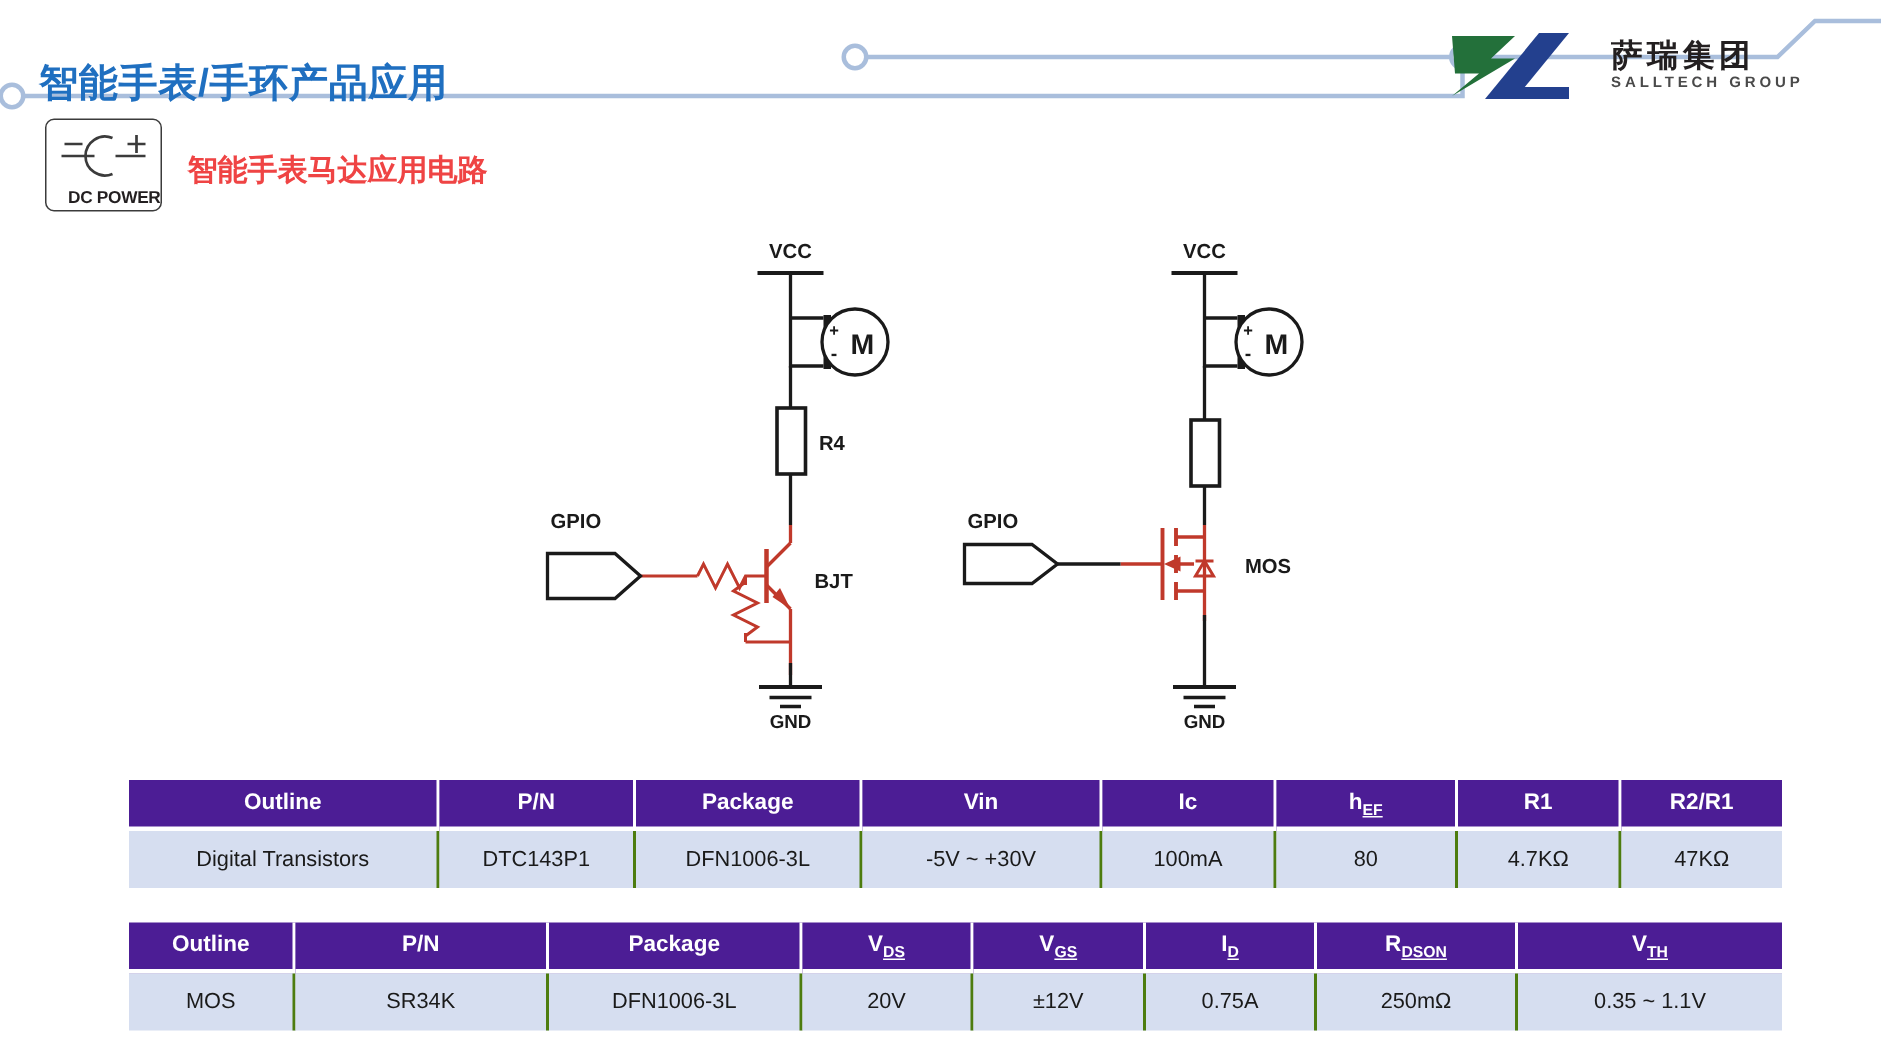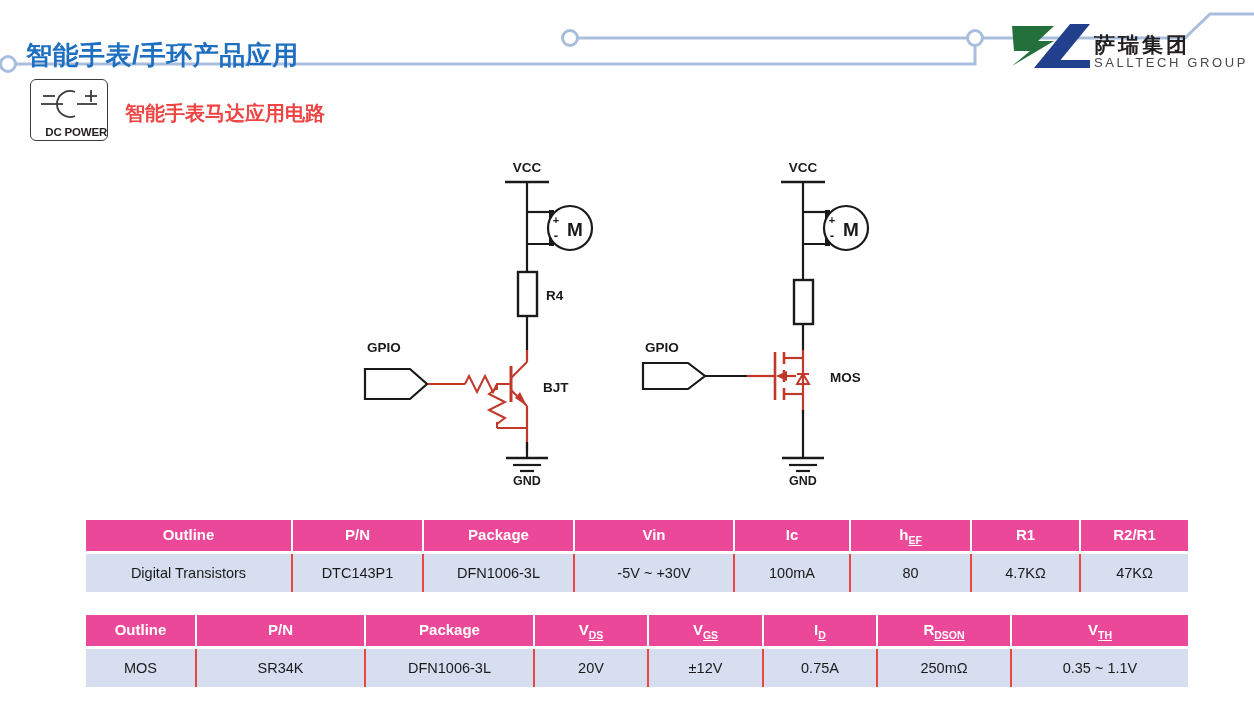--- a/index.html
+++ b/index.html
@@ -13,25 +13,25 @@
 
   
   #header-deco { position:absolute; left:0; top:0; width:1254px; height:82px; }
   #page-title {
     position:absolute; left:26px; top:12px;
     font-size:26px; font-weight:bold; color:#1F6FC0;
     letter-spacing:0.5px; white-space:nowrap;margin-top:26px;
   }
 
   
-  #logo-block { position:absolute; left:1008px; top:18px; width:240px; height:52px; display:flex; align-items:flex-end; gap:0; }
+  #logo-block { position:absolute; left:964px; top:18px; width:240px; height:52px; display:flex; align-items:center; gap:24px; }
   #logo-mark { width:86px; height:48px; flex:0 0 auto; }
   #logo-text { display:flex; flex-direction:column; justify-content:center; }
   #logo-cn { font-size:21px; font-weight:bold; color:#231f20; letter-spacing:3px; line-height:1.05; }
-  #logo-en { font-size:13px; font-weight:normal; color:#4a4a4a; letter-spacing:2.6px; line-height:1.1; text-align:center; }
+  #logo-en { font-size:10px; font-weight:bold; color:#4a4a4a; letter-spacing:2.6px; line-height:1.1; text-align:center; }
 
   
   #dc-icon-box {
     position:absolute; left:30px; top:79px; width:78px; height:62px;
     border:1.6px solid #3b3b3b; border-radius:6px; background:#fff;
   }
   #dc-icon-svg { position:absolute; left:4px; top:2px; }
   #dc-icon-label {
     position:absolute; left:0; right:0; bottom:2px; text-align:right;
     font-size:11.5px; font-weight:bold; color:#231f20; letter-spacing:-0.2px;
@@ -45,30 +45,30 @@
   #circuit-canvas { position:absolute; left:0; top:140px; width:1254px; height:365px; }
 
   
   .spec-table {
     position:absolute; border-collapse:separate; border-spacing:0;
     table-layout:fixed;
   }
   #table-bjt { left:86px; top:520px; width:1102px; }
   #table-mos { left:86px; top:615px; width:1102px; }
   .spec-table th {
-    background:#ec4899; color:#ffffff; font-weight:bold;
+    background:#4c1d95; color:#ffffff; font-weight:bold;
     font-size:15px; height:34px; text-align:center;
     border-right:2px solid #ffffff; border-bottom:3px solid #ffffff;
     padding:0 2px; white-space:nowrap;
   }
   .spec-table th:last-child { border-right:none;margin-top:44px; }
   .spec-table td {
     background:#D6DEF0; color:#1a1a1a; font-size:14.5px;
     height:38px; text-align:center;
-    border-right:2px solid #ef4444; padding:0 2px; white-space:nowrap;
+    border-right:2px solid #4d7c0f; padding:0 2px; white-space:nowrap;
   }
   .spec-table td:last-child { border-right:none; }
   .sub { font-size:10.5px; vertical-align:sub; font-weight:bold; letter-spacing:0;text-decoration:underline; }
 </style>
 </head>
 <body>
 
 <div id="page">
 
   <svg id="header-deco" viewBox="0 0 1254 82" xmlns="http://www.w3.org/2000/svg">

